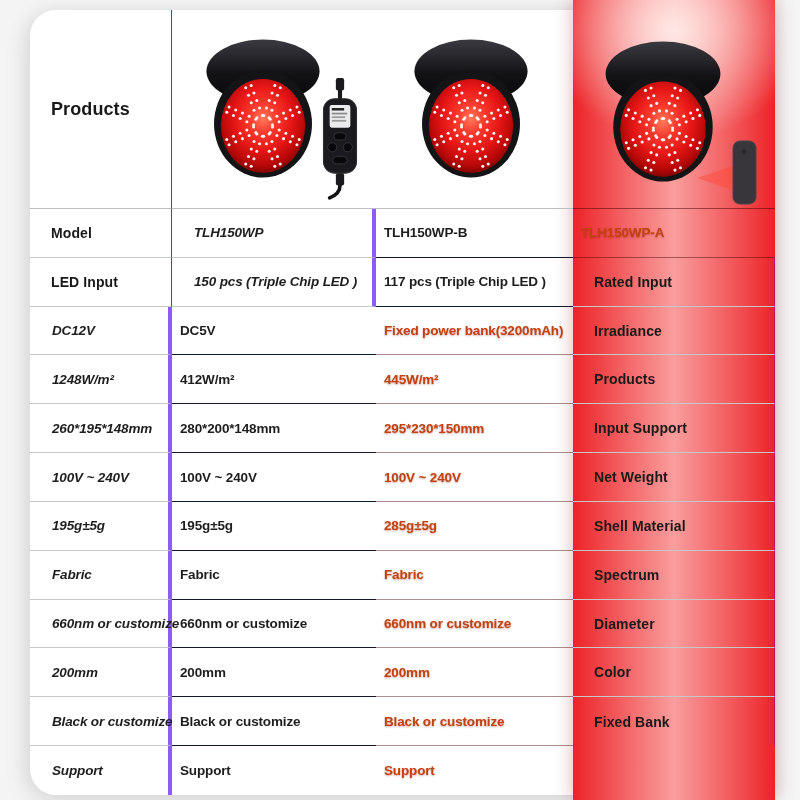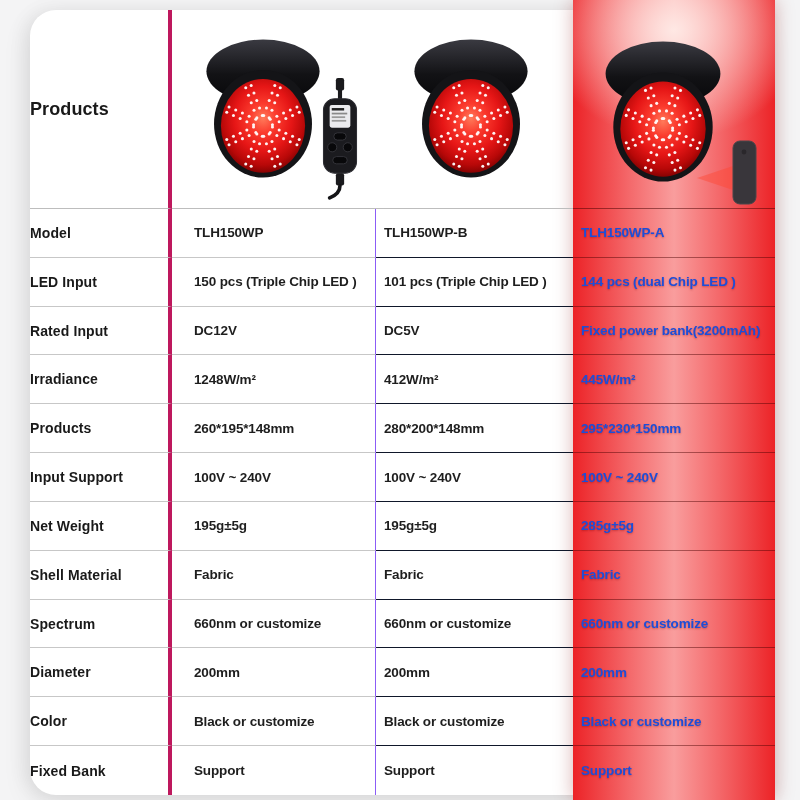--- a/index.html
+++ b/index.html
@@ -15,27 +15,27 @@
         background:
           radial-gradient(ellipse 130px 110px at 50% 30px, rgba(255,236,232,.95), rgba(255,236,232,0) 100%),
           linear-gradient(90deg,#ec2327 0%,#f4696b 28%,#f99d9d 50%,#f4696b 72%,#ec2327 100%);
         box-shadow:0 0 18px rgba(130,0,0,.30);}
 
   .grid{position:absolute;left:30px;top:10px;width:745px;height:785px;
         display:grid;grid-template-columns:142px 204px 197px 202px;
         grid-template-rows:199px repeat(12,1fr);}
 
   .cell{position:relative;display:flex;align-items:center;box-sizing:border-box;}
-  .lab{border-right:4px solid #be185d;border-bottom:1px solid #c7c7c7;align-items:center;}
+  .lab{padding-left:21px;border-right:1px solid #be185d;border-bottom:1px solid #c7c7c7;align-items:center;}
   .lab .lab-text{font-weight:bold;font-size:14px;color:#191919;letter-spacing:.1px;}
-  .c1{padding-left:22px;border-right:1px solid #8b5cf6;border-bottom:1px solid #c7c7c7;}
+  .c1{padding-left:22px;border-right:4px solid #8b5cf6;border-bottom:1px solid #c7c7c7;font-style:italic;}
   .c2{padding-left:8px;border-bottom:1px solid #0f172a;}
   .c3{padding-left:8px;border-bottom:1px solid rgba(70,0,0,.45);}
   .val-text{font-size:13.5px;font-weight:bold;color:#1e1e1e;letter-spacing:-.15px;white-space:nowrap;}
-  .c3 .val-text{color:#1d4ed8;text-shadow:0 1px 2px rgba(120,0,0,.35);}
+  .c3 .val-text{color:#c2410c;text-shadow:0 1px 2px rgba(120,0,0,.35);}
   .grid > .cell:nth-last-child(-n+4){border-bottom:none;}
 
   .head.lab .lab-text{font-size:18px;}
   .head{border-bottom:1px solid #bdbdbd;}
   .head.c3{border-bottom:1px solid rgba(70,0,0,.5);}
 
   .cap-svg{position:absolute;}
   .p1 .cap-svg{left:22px;top:24px;width:138px;height:152px;}
   .p2 .cap-svg{left:26px;top:24px;width:138px;height:152px;}
   .p3 .cap-svg{left:20px;top:26px;width:140px;height:154px;}
@@ -376,24 +376,21 @@
     <span class="val-text">TLH150WP-A</span>
   </div>
 
   <div class="cell lab">
     <span class="lab-text">LED Input</span>
   </div>
   <div class="cell c1">
     <span class="val-text">150 pcs (Triple Chip LED )</span>
   </div>
   <div class="cell c2">
-    <span class="val-text">101 pcs (Triple Chip LED )</span>
-  </div>
-  <div class="cell c3">
-    <span class="val-text">144 pcs (dual Chip LED )</span>
+    <span class="val-text">117 pcs (Triple Chip LED )</span>
   </div>
 
   <div class="cell lab">
     <span class="lab-text">Rated Input</span>
   </div>
   <div class="cell c1">
     <span class="val-text">DC12V</span>
   </div>
   <div class="cell c2">
     <span class="val-text">DC5V</span>

